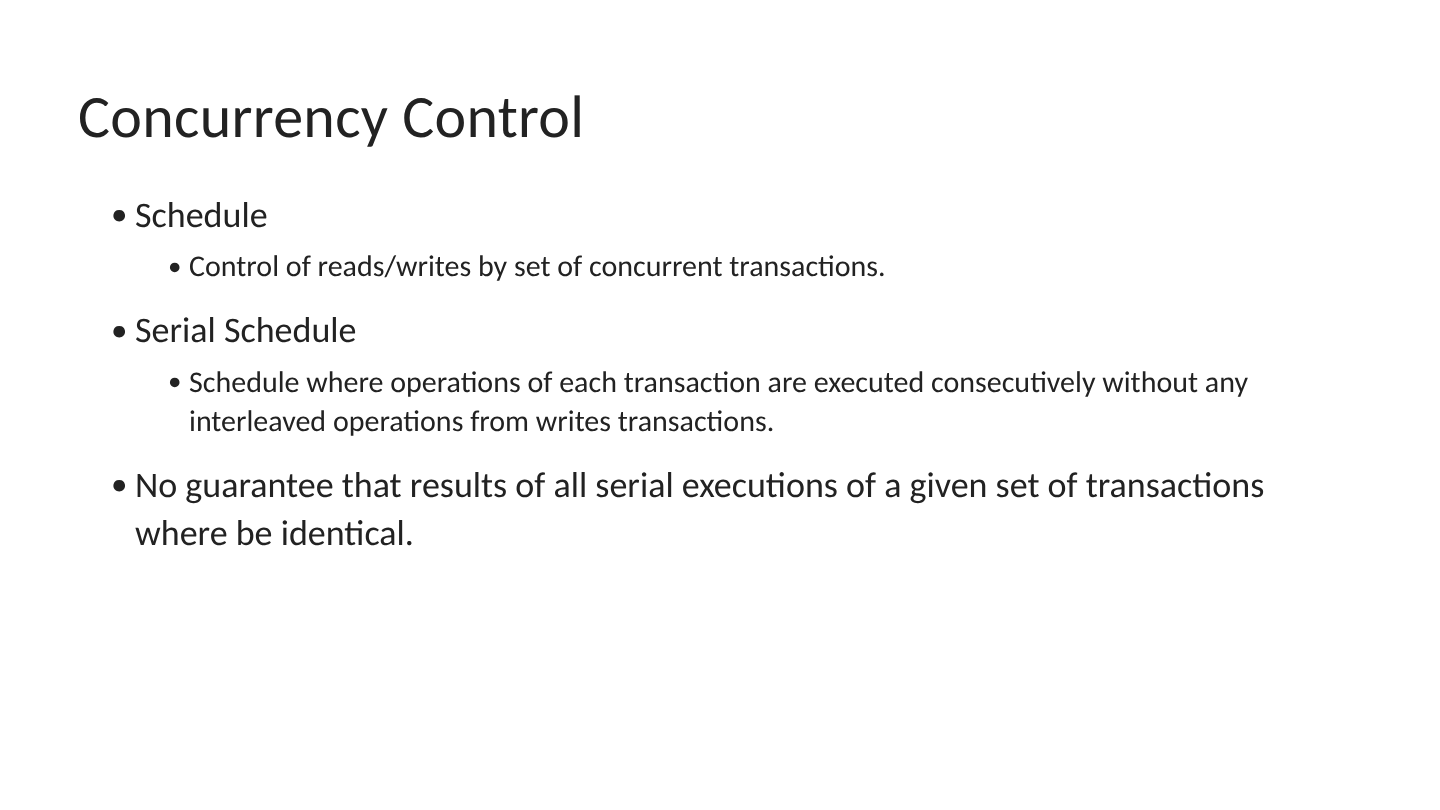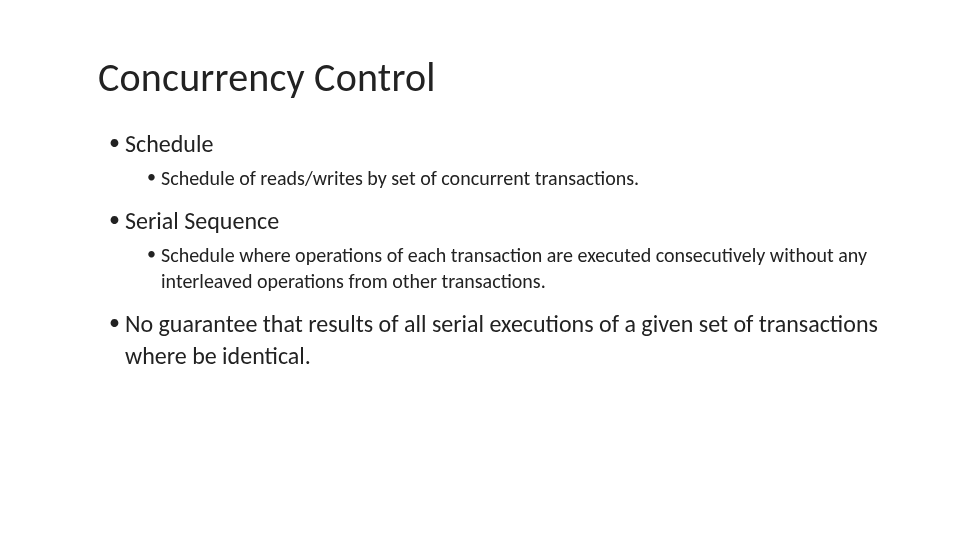--- a/index.html
+++ b/index.html
@@ -9,38 +9,38 @@
     height: 540px;
     background: #ffffff;
     font-family: "Calibri", "Segoe UI", "Helvetica Neue", Arial, sans-serif;
     color: #222222;
     overflow: hidden;
   }
   .slide {
     box-sizing: border-box;
     width: 960px;
     height: 540px;
-    padding: 56px 64px 40px 98px;
+    padding: 56px 64px 40px 52px;
   }
   .title {
     font-size: 40px;
     font-weight: 400;
     letter-spacing: 0.2px;
     margin: 0 0 28px 0;
     line-height: 1.1;
   }
   .subtitle {
     font-size: 24px;
     font-weight: 400;
     margin: 0 0 22px 0;
     line-height: 1.2;
   }
   ul.top {
     list-style: none;
-    margin: 1px;
+    margin: 12px;
     padding: 0 0 0 10px;
   }
   ul.top > li {
     position: relative;
     padding-left: 16px;
     font-size: 24px;
     line-height: 1.3;
     margin-bottom: 6px;
   }
   ul.top > li::before {
@@ -76,24 +76,24 @@
 </head>
 <body>
 
 <div class="slide">
   <h1 class="title">Concurrency Control</h1>
 
   <ul class="top">
     <li>
       <span>Schedule</span>
       <ul class="sub">
-        <li>Schedule of reads/writes by set of concurrent transactions.</li>
+        <li>Control of reads/writes by set of concurrent transactions.</li>
       </ul>
     </li>
     <li class="gap">
-      <span>Serial Sequence</span>
+      <span>Serial Schedule</span>
       <ul class="sub">
-        <li>Schedule where operations of each transaction are executed consecutively without any interleaved operations from other transactions.</li>
+        <li>Schedule where operations of each transaction are executed consecutively without any interleaved operations from writes transactions.</li>
       </ul>
     </li>
     <li class="gap">No guarantee that results of all serial executions of a given set of transactions where be identical.</li>
   </ul>
 </div>
 
 </body></html>

